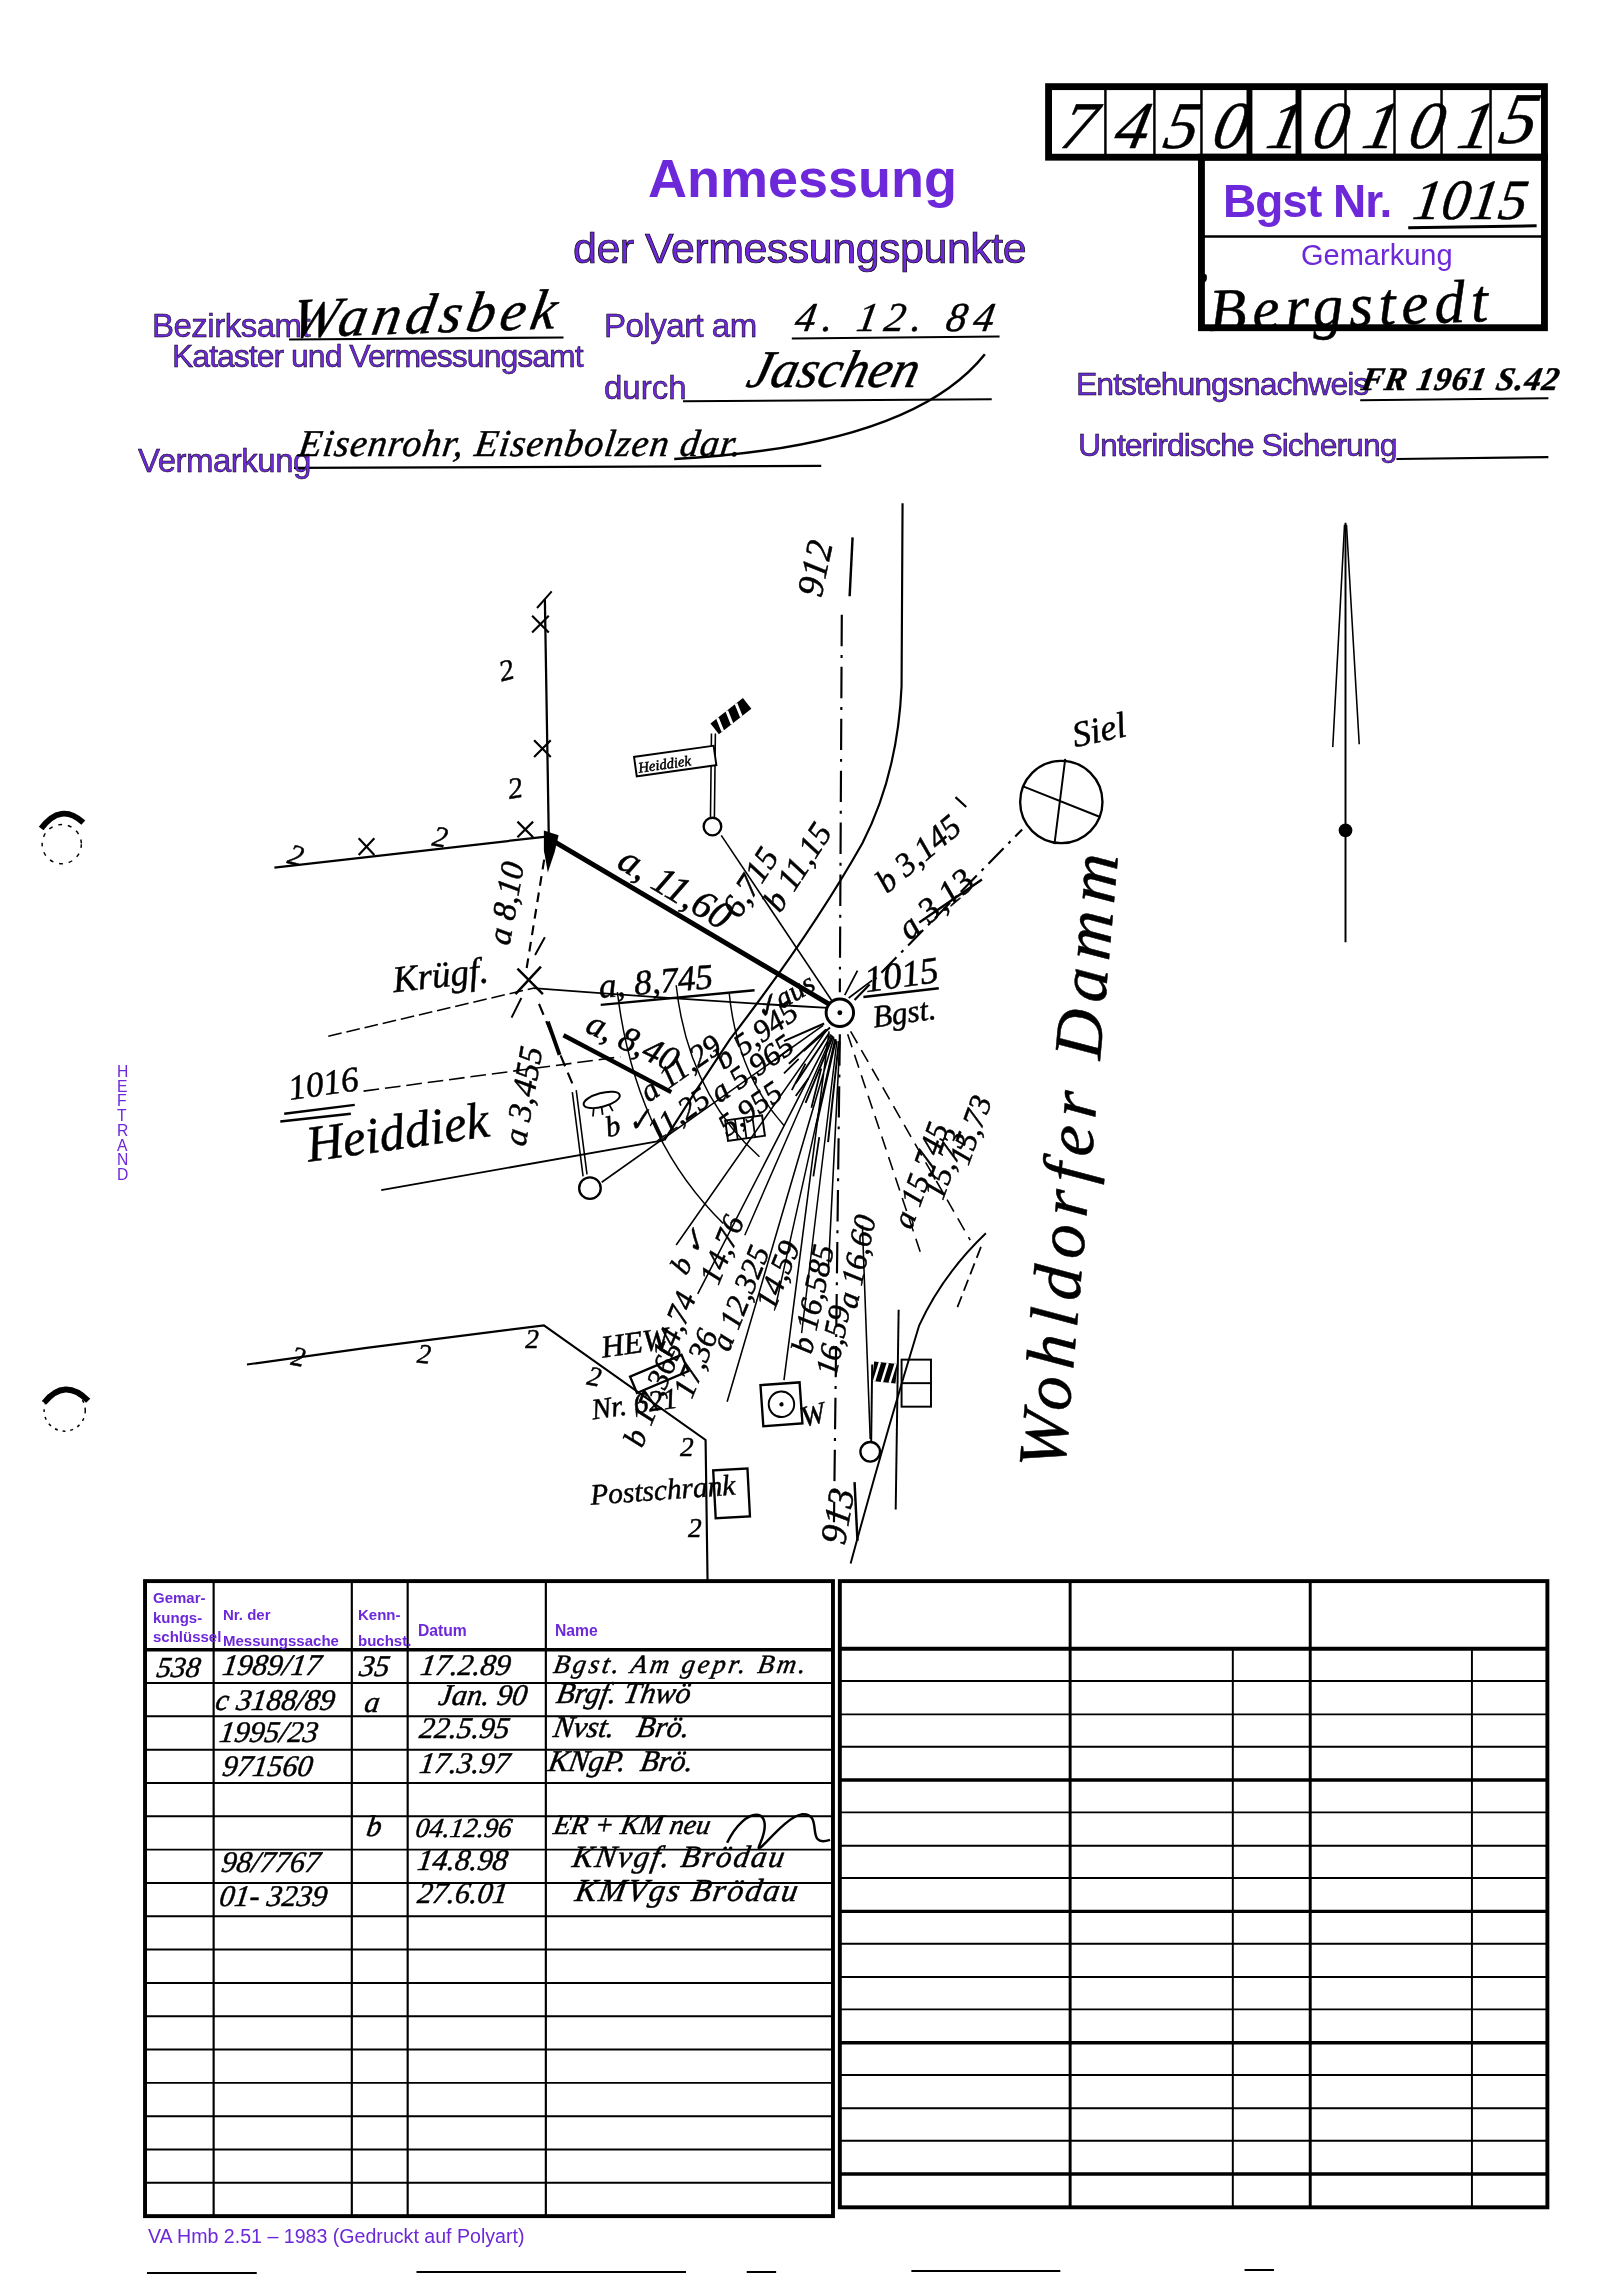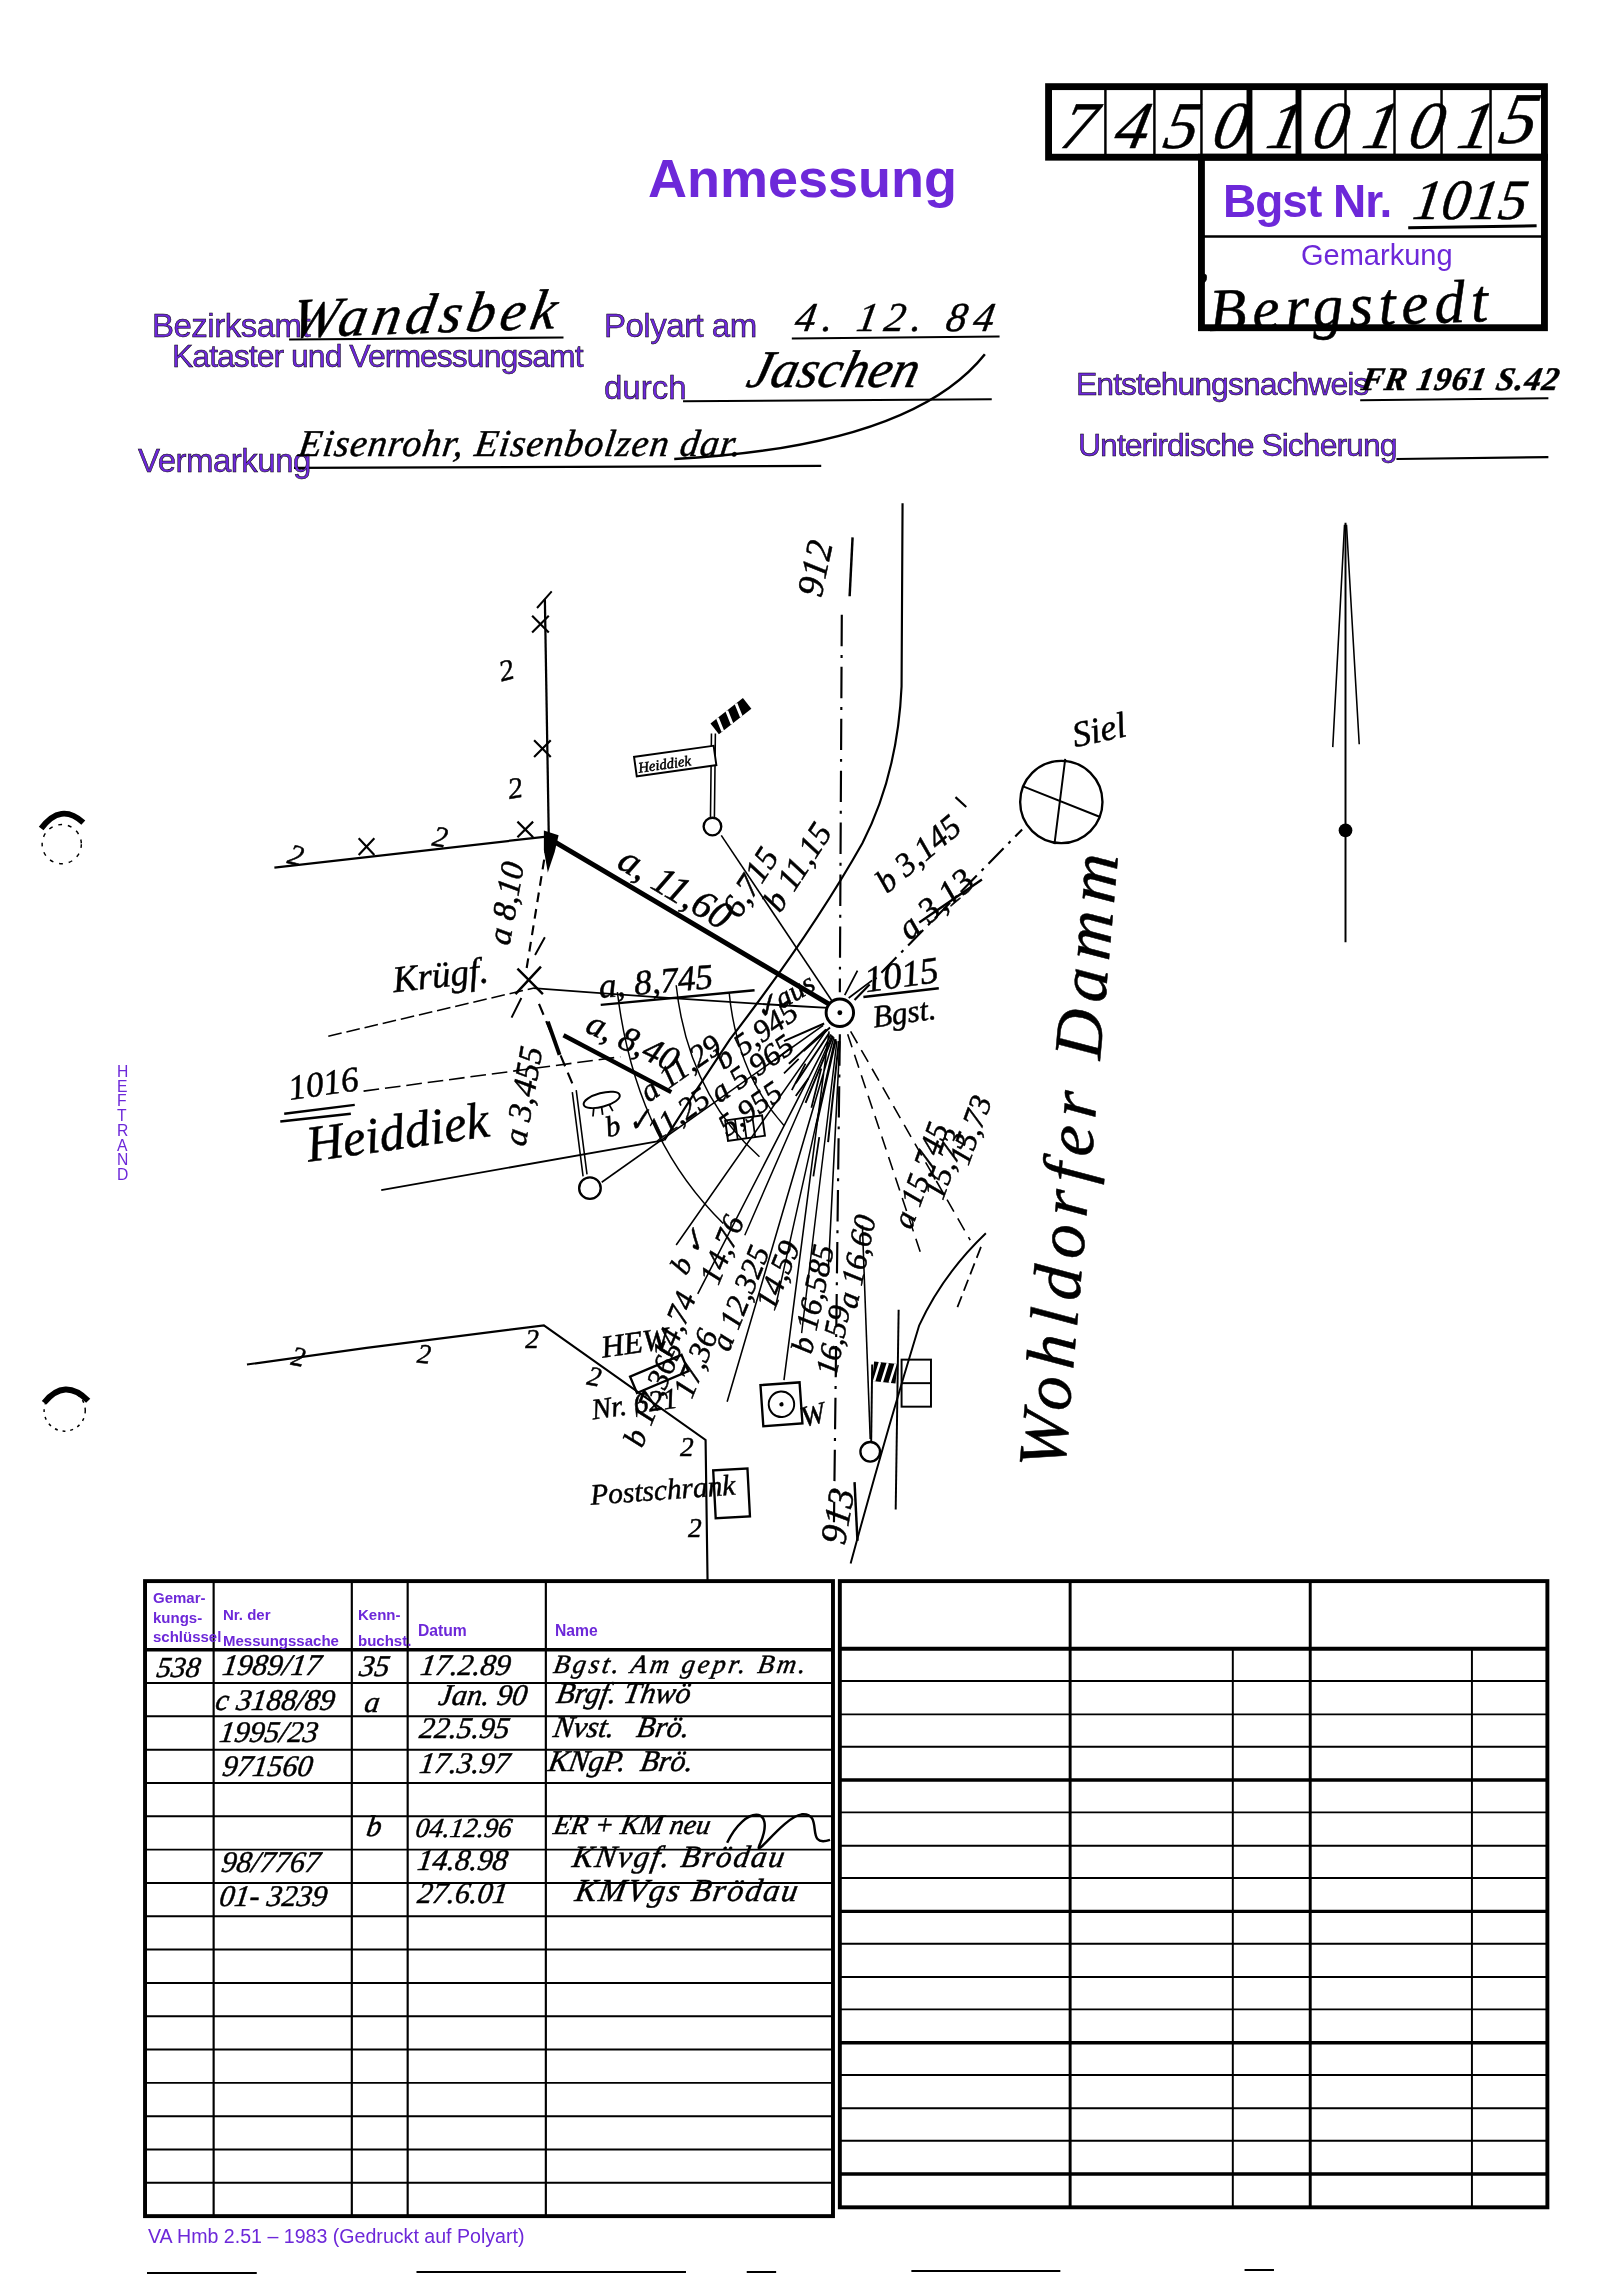--- a/index.html
+++ b/index.html
@@ -208,20 +208,21 @@
 <text class="st" transform="translate(292,880) rotate(15)" font-size="30">2</text>
 <text class="st" transform="translate(440,862) rotate(10)" font-size="30">2</text>
 </g>
 
 </svg>
 
 <div class="pr" style="left:1223px;top:178px;font-size:46px;font-weight:bold;letter-spacing:-1px;">Bgst Nr.</div>
 <div class="pr" style="left:1301px;top:241px;font-size:29px;">Gemarkung</div>
 
 <div class="pr" style="left:648px;top:151px;font-size:54px;font-weight:bold;letter-spacing:0px;">Anmessung</div>
+<div class="pr" style="left:573px;top:227px;font-size:43px;letter-spacing:-0.5px;-webkit-text-stroke:0.7px #000;">der Vermessungspunkte</div>
 
 <div class="pr" style="left:141px;top:309px;font-size:33px;letter-spacing:-0.5px;margin-left:11px;-webkit-text-stroke:0.5px #000;">Bezirksamt</div>
 <div class="pr" style="left:141px;top:340px;font-size:32px;letter-spacing:-1px;margin-left:31px;-webkit-text-stroke:0.5px #000;">Kataster und Vermessungsamt</div>
 <div class="pr" style="left:604px;top:309px;font-size:33px;letter-spacing:-0.5px;-webkit-text-stroke:0.5px #000;">Polyart am</div>
 <div class="pr" style="left:604px;top:371px;font-size:33px;-webkit-text-stroke:0.5px #000;">durch</div>
 <div class="pr" style="left:138px;top:444px;font-size:33px;letter-spacing:-0.5px;-webkit-text-stroke:0.5px #000;">Vermarkung</div>
 <div class="pr" style="left:1076px;top:368px;font-size:32px;letter-spacing:-1px;-webkit-text-stroke:0.5px #000;">Entstehungsnachweis</div>
 <div class="pr" style="left:1078px;top:429px;font-size:32px;letter-spacing:-1px;-webkit-text-stroke:0.5px #000;">Unterirdische Sicherung</div>
 
 <div class="hw" style="left:293px;top:285px;font-size:57px;letter-spacing:4.9px;transform:skewX(-12deg) rotate(-2deg);">Wandsbek</div>

